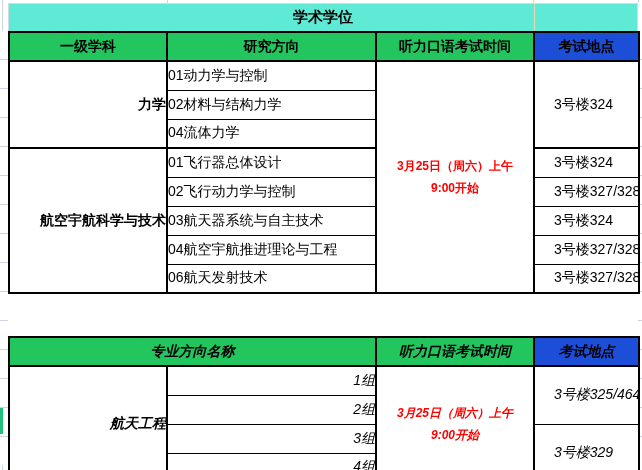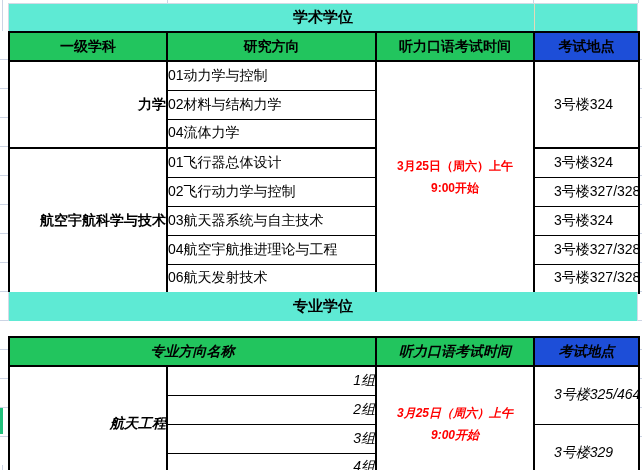--- a/index.html
+++ b/index.html
@@ -111,23 +111,20 @@
         <td class="direction">04航空宇航推进理论与工程</td>
         <td class="loc">3号楼327/328</td>
       </tr>
       <tr>
         <td class="direction bb2">06航天发射技术</td>
         <td class="loc bb2">3号楼327/328</td>
       </tr>
     </tbody>
   </table>
 
-  <div class="banner banner2">
-    <span>专业学位</span>
-  </div>
 
   <table id="t2">
     <colgroup>
         <col style="width:158px">
         <col style="width:209px">
         <col style="width:158px">
         <col style="width:105px">
       </colgroup>
     <thead>
       <tr>

